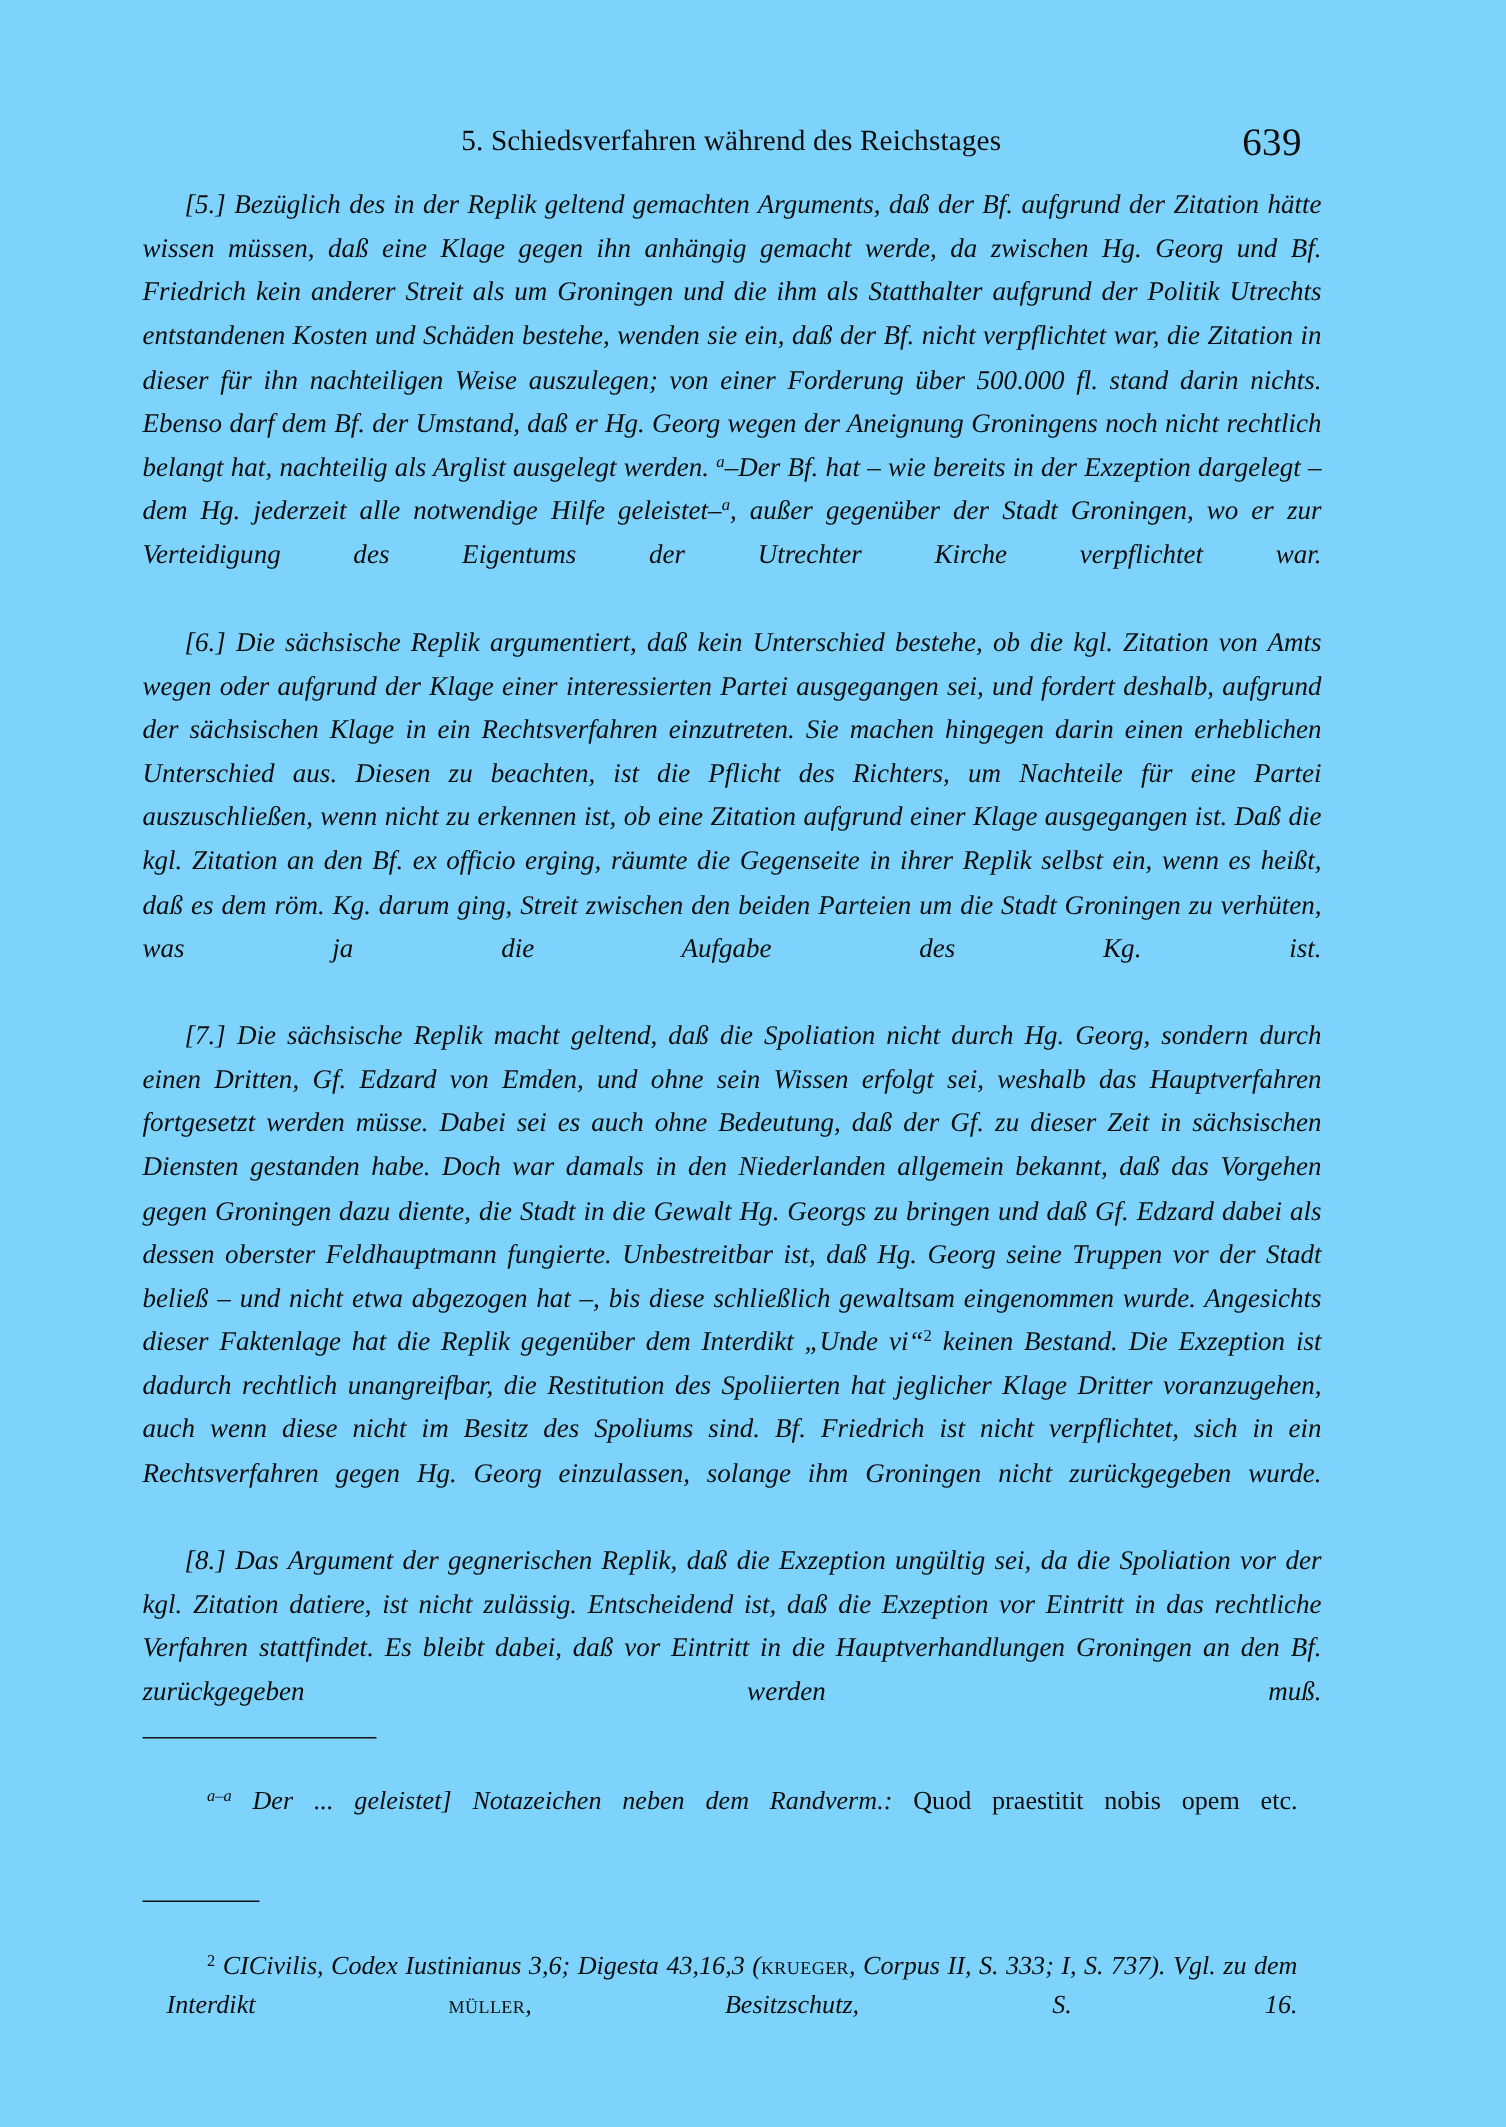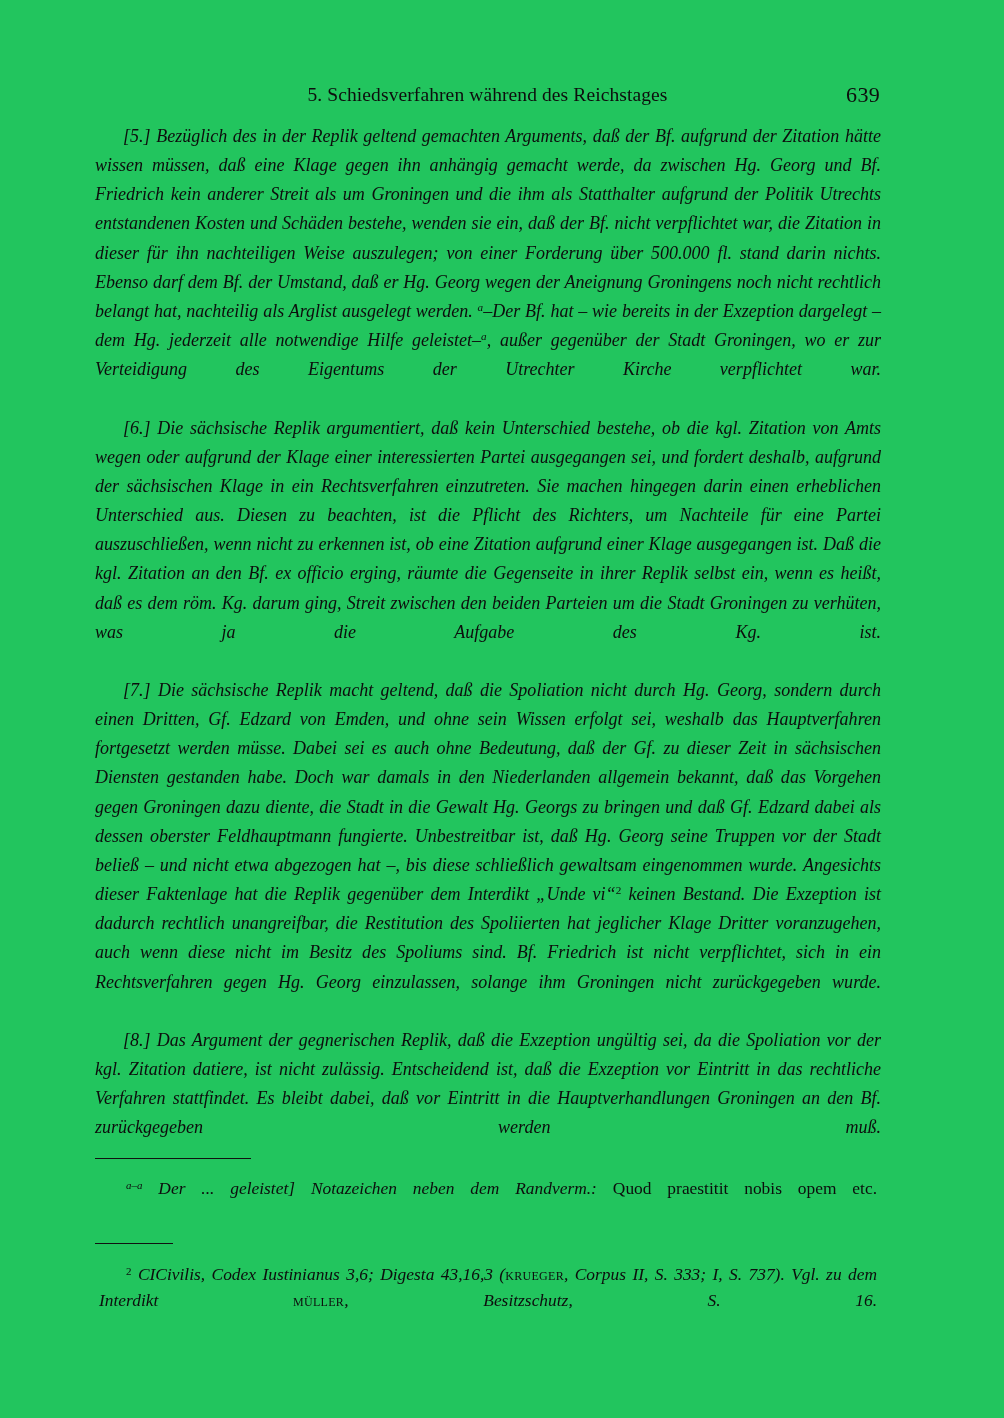--- a/index.html
+++ b/index.html
@@ -4,21 +4,21 @@
 <style>
   html, body {
     margin: 0;
     padding: 0;
     background: #ffffff;
   }
   .page {
     position: relative;
     width: 1004px;
     height: 1418px;
-    background: #22c55e;
+    background: #7dd3fc;
     overflow: hidden;
     font-family: "Liberation Serif", "DejaVu Serif", serif;
     color: #0d0d0d;
   }
 
   
   .running-head {
     position: absolute;
     left: 95px;
     top: 82px;
@@ -30,23 +30,23 @@
     left: 0;
     width: 785px;
     text-align: center;
     font-size: 19.5px;
     line-height: 26px;
     letter-spacing: 0.1px;
     white-space: nowrap;
   }
   .running-head .rh-folio {
     position: absolute;
-    right: 0;
+    right: 12px;
     top: 0;
-    font-size: 22px;
+    font-size: 26px;
     line-height: 26px;
     letter-spacing: 0.3px;
   }
 
   
   .body-block {
     position: absolute;
     left: 95px;
     top: 122px;
     width: 786px;
@@ -95,21 +95,21 @@
   .note-rule {
     border: 0;
     border-top: 1.4px solid #111111;
     margin: 0;
     height: 0;
   }
   .note-rule.rule-a { width: 156px; }
   .note-rule.rule-b { width: 78px; }
 
   .note {
-    margin: 4px;
+    margin: 16px;
     font-size: 17.4px;
     line-height: 25.5px;
     text-align: justify;
     text-indent: 27px;
     font-style: italic;
     letter-spacing: 0.01px;
   }
   .note::after {
     content: "";
     display: inline-block;

